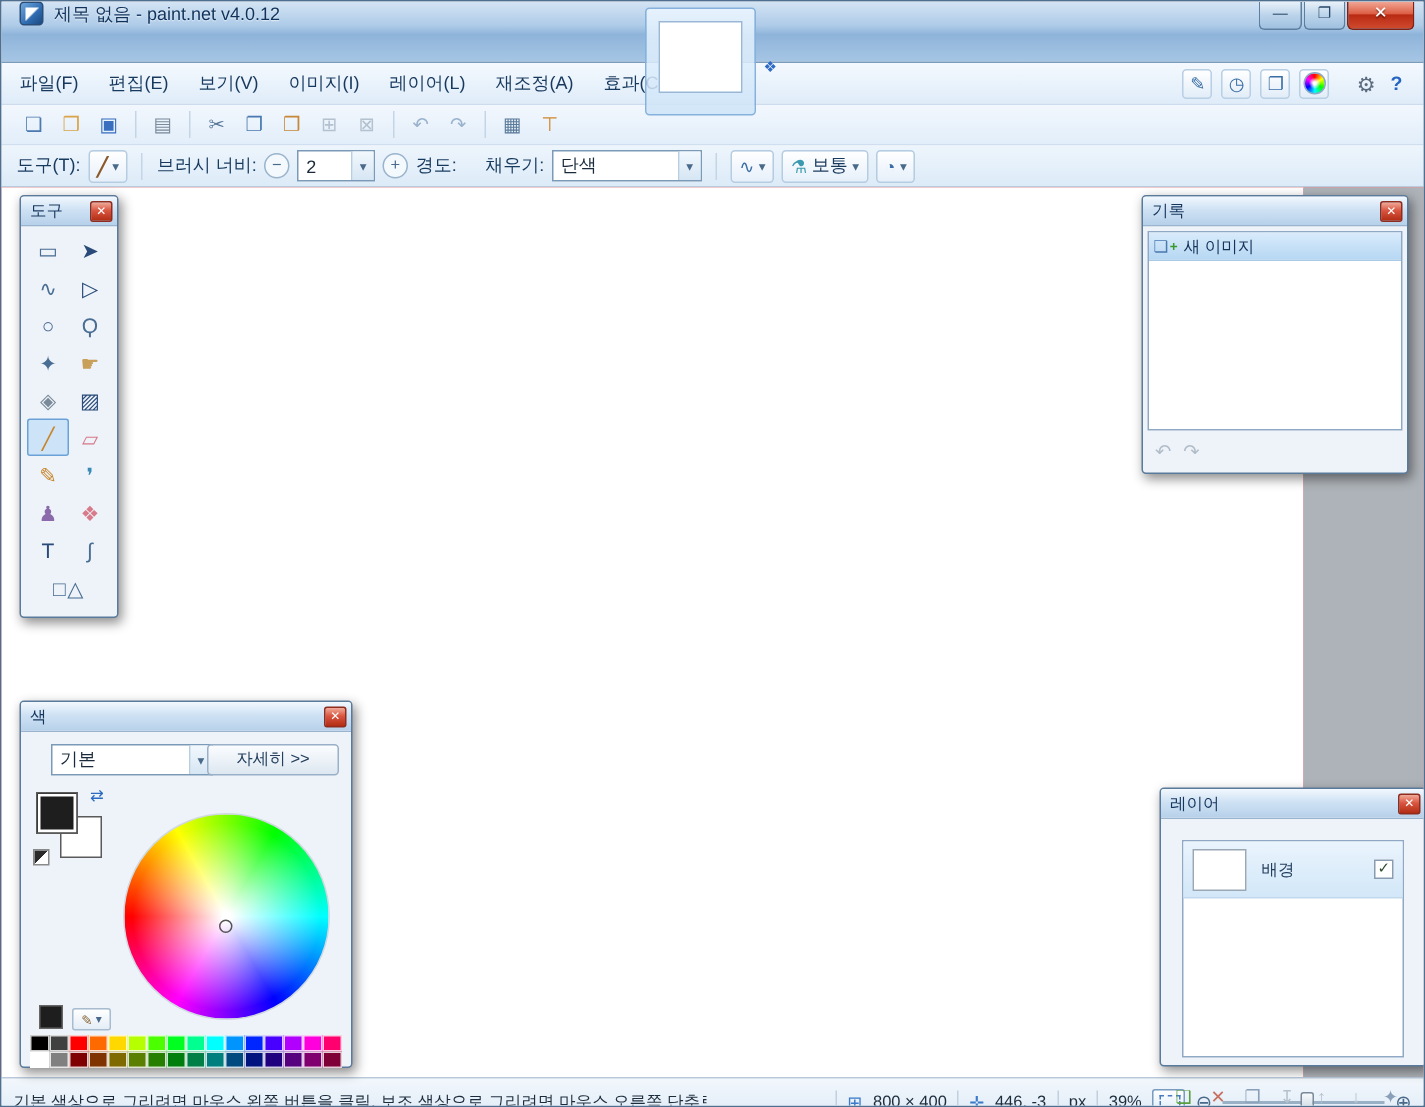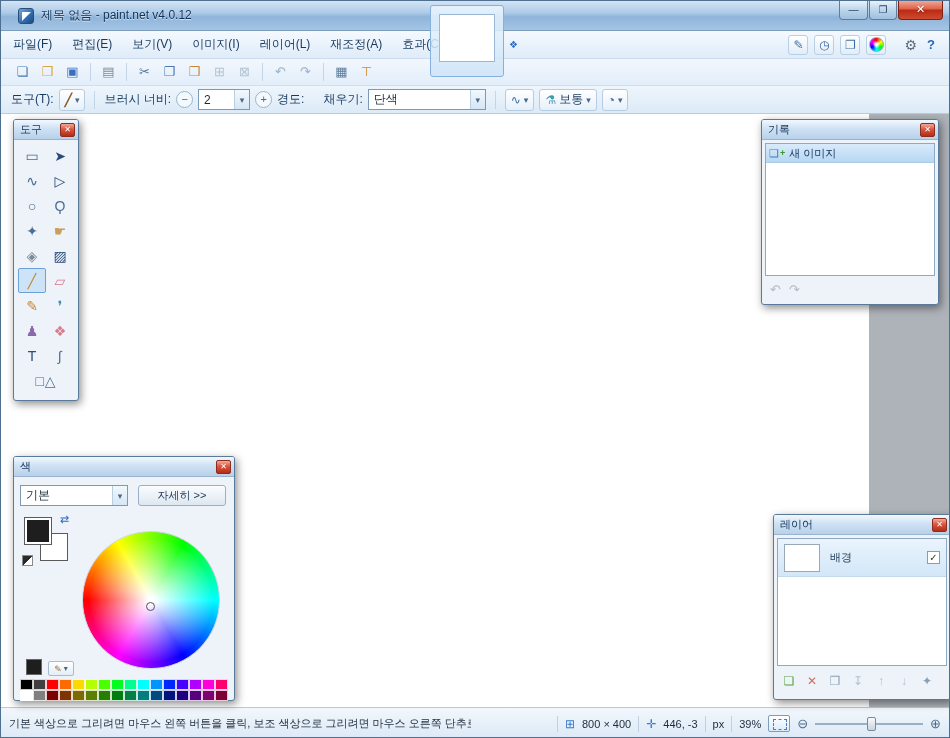--- a/index.html
+++ b/index.html
@@ -1,21 +1,21 @@
 <!DOCTYPE html>
 <html><head>
 <meta charset="utf-8">
 <style>
   * { margin:0; padding:0; box-sizing:border-box; }
   html,body { background:#555; }
   body { font-family:"Liberation Sans", sans-serif; }
   .stage { position:relative; width:950px; height:738px; background:#fff; border:1px solid #4f6f90; overflow:hidden; margin:0 auto; }
 
   
-  .titlebar { height:30px; display:flex; align-items:center; padding-left:17px;
+  .titlebar { height:41px; display:flex; align-items:flex-start; padding-left:12px;
     background:linear-gradient(180deg,#d4e4f4 0%,#aecbe8 40%,#8fb4da 55%,#a5c5e4 100%);
     border-bottom:1px solid #7c9cbd; }
   .app-icon { width:16px; height:16px; border-radius:3px; flex:0 0 16px;
     background:linear-gradient(135deg,#6fa8dc 0%,#2f6bb0 60%,#1c4a82 100%);
     border:1px solid #2a4e78; position:relative; }
   .app-icon::before { content:""; position:absolute; left:3px; top:3px; width:9px; height:9px;
     background:linear-gradient(135deg,#fff 45%,rgba(255,255,255,0) 55%); }
   .title-text { margin-left:7px; font-size:12px; color:#10325a; text-shadow:0 1px 1px rgba(255,255,255,.7); }
   .win-btns { margin-left:auto; display:flex; align-self:flex-start; padding-right:6px; }
   .wbtn { height:19px; border:1px solid #5d7e9f; border-top:none; border-radius:0 0 4px 4px;
@@ -102,36 +102,36 @@
   .panel-history { left:760px; top:5px; width:178px; height:186px; }
   .hist-list { margin:3px; height:133px; background:#fff; border:1px solid #8fa9c4; }
   .hist-row { height:19px; display:flex; align-items:center; gap:4px; padding:0 3px;
     background:linear-gradient(180deg,#d9ebfb,#b6d7f3); border-bottom:1px solid #a9cbe8; font-size:11px; color:#14345a; }
   .hist-icon { color:#4a7ab0; font-size:11px; position:relative; }
   .hist-plus { color:#3a9a2a; font-size:9px; font-weight:bold; margin-left:-3px; }
   .hist-foot { display:flex; gap:8px; padding:3px 8px; font-size:13px; color:#b2bcc8; }
 
   
   .panel-layers { left:772px; top:400px; width:178px; height:186px; }
-  .layer-list { margin:3px; height:128px; background:#fff; border:1px solid #8fa9c4; }
+  .layer-list { margin:14px; height:145px; background:#fff; border:1px solid #8fa9c4; }
   .layer-row { height:38px; display:flex; align-items:center; padding:0 6px;
     background:linear-gradient(180deg,#eaf4fd,#d2e7f8); border-bottom:1px solid #c2d8ec; }
   .layer-thumb { width:36px; height:28px; background:#fff; border:1px solid #9aa8b6; }
   .layer-name { flex:1; font-size:11px; color:#24405e; padding-left:10px; }
   .layer-check { width:13px; height:13px; background:#fff; border:1px solid #8a9cb0; font-size:10px;
     line-height:11px; text-align:center; color:#2a4a2a; }
   .layer-foot { display:flex; gap:5px; padding:4px 6px; font-size:12px; align-items:center; }
   .lbtn { width:18px; height:18px; text-align:center; line-height:17px; border-radius:2px; }
   .lb-add { color:#5aa040; } .lb-del { color:#c87060; } .lb-dup { color:#8aa0b8; }
   .lb-gray { color:#b4c0cc; } .lb-prop { color:#8aa0b8; }
 
   
   .panel-colors { left:12px; top:342px; width:222px; height:245px; }
   .colors-body { position:relative; height:225px; }
-  .combo-basic { position:absolute; left:6px; top:8px; width:108px; }
+  .combo-basic { position:absolute; left:20px; top:8px; width:108px; }
   .more-btn { position:absolute; left:124px; top:8px; width:88px; height:21px; font-size:11px; color:#24405e;
     border:1px solid #9ab0c8; border-radius:3px; background:linear-gradient(#fbfdff,#dde7f0); text-align:center; line-height:19px; }
   .swatch { position:absolute; width:28px; height:28px; border:1px solid #5a5a5a; box-shadow:inset 0 0 0 2px #fff; }
   .swatch.primary { left:10px; top:40px; z-index:2; }
   .swatch.secondary { left:26px; top:56px; z-index:1; }
   .swap-glyph { position:absolute; left:46px; top:36px; font-size:11px; color:#2a6ac0; }
   .mini-default { position:absolute; left:8px; top:78px; width:11px; height:11px; border:1px solid #8a8a8a;
     background:linear-gradient(135deg,#2a2a2a 50%,#fff 50%); }
   .wheel { position:absolute; left:68px; top:54px; width:138px; height:138px; border-radius:50%;
     background:radial-gradient(closest-side,#ffffff 4%,rgba(255,255,255,0) 92%),
@@ -229,21 +229,21 @@
     <div class="tsep"></div>
     <span class="opt-label">브러시 너비:</span>
     <div class="stepbtn">−</div>
     <div class="combo" style="width:52px;">
       <span class="combo-val">2</span>
       <span class="combo-arrow">▾</span>
     </div>
     <div class="stepbtn">+</div>
     <span class="opt-label">경도:</span>
     <span class="opt-label" style="margin-left:14px;">채우기:</span>
-    <div class="combo" style="width:118px;">
+    <div class="combo" style="width:100px;">
       <span class="combo-val">단색</span>
       <span class="combo-arrow">▾</span>
     </div>
     <div class="tsep"></div>
     <div class="opt-btn">
       <span class="mini-icon">∿</span>
       <span style="font-size:9px;color:#4a6a8a;">▾</span>
     </div>
     <div class="opt-btn">
       <span class="flask">⚗</span>

